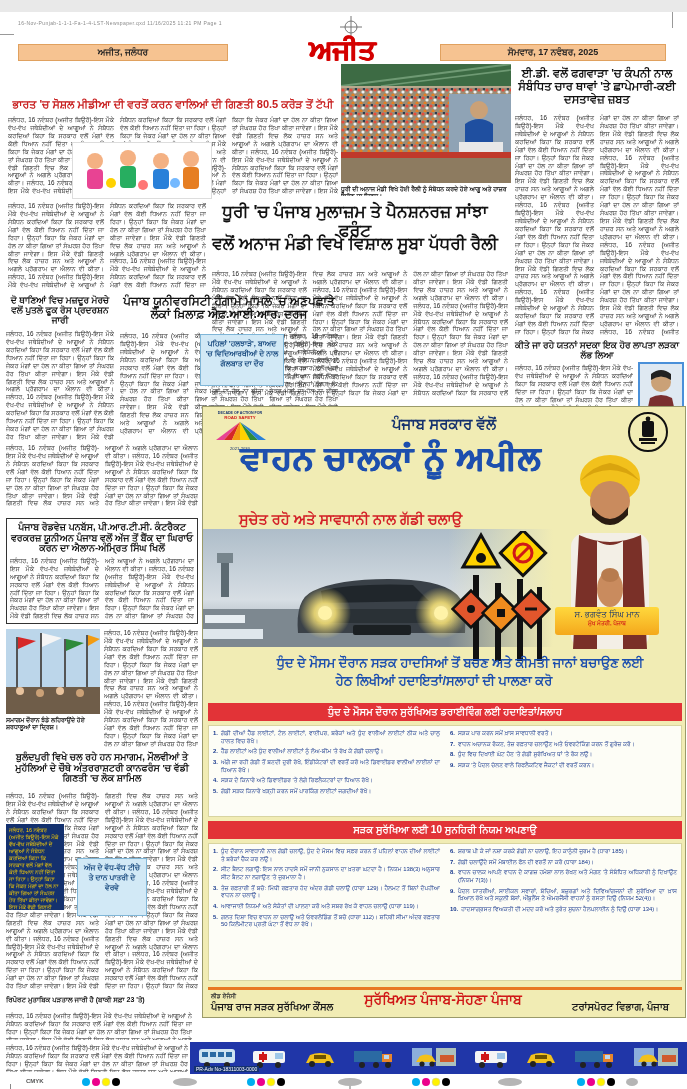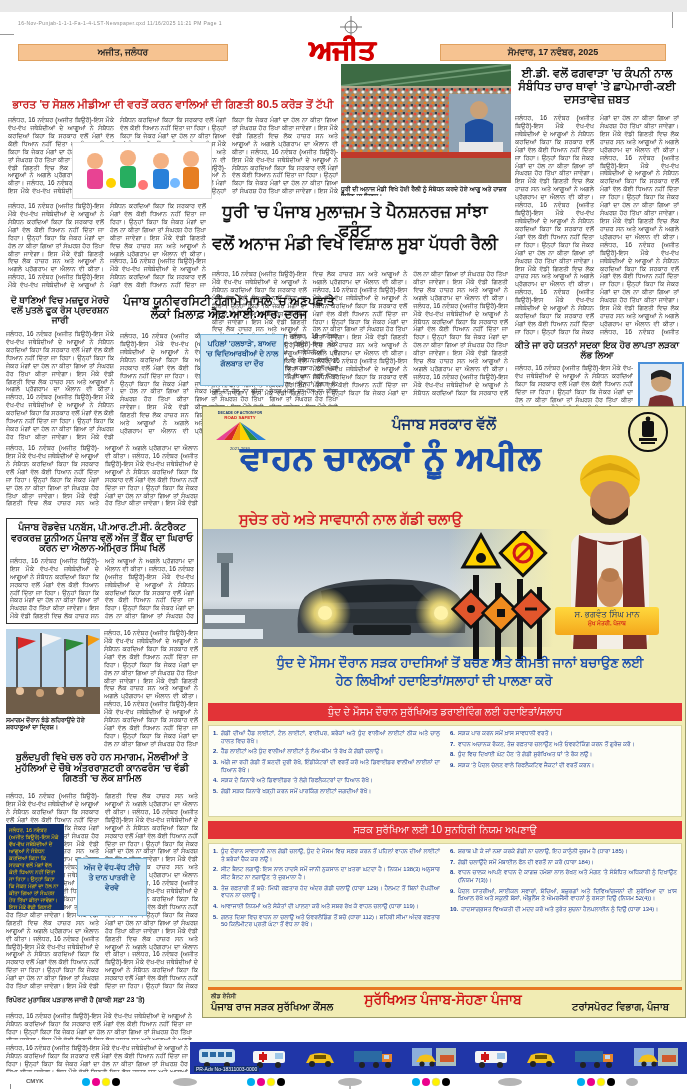--- a/index.html
+++ b/index.html
@@ -22,21 +22,21 @@
   
   .photo{overflow:hidden}
   .caption{font-size:6.2px;font-weight:bold;color:#111;line-height:1.2;overflow:hidden}
   .quote-box{background:#d2e9f6;border:1px solid #7fb6d8;color:#14467c;font-weight:bold;
              font-size:7.5px;text-align:center;line-height:1.35;padding:4px 3px;overflow:hidden}
   .boxed{border:1px solid #333}
   
   .ad{background:#f1ecb4;border:1px solid #9a9a6a}
   .ad-title{color:#1d4fae;font-weight:900;text-align:center;letter-spacing:1px;
             text-shadow:.7px 0 #1d4fae,-.7px 0 #1d4fae}
-  .red-banner{background:#e23337;color:#fff;font-weight:normal;text-align:center;
+  .red-banner{background:#e23337;color:#fff;font-weight:bold;text-align:center;
               display:flex;align-items:center;justify-content:center;font-size:10px}
   .white-panel{background:#fdfdf6;border:1px solid #d8d4a0;overflow:hidden}
   .rule-list{font-size:5.9px;color:#16378c;line-height:1.3;text-align:justify}
   .rule-list .it{display:flex;margin-bottom:3px}
   .rule-list .n{font-weight:bold;margin-right:3px;white-space:nowrap}
   .footnote{color:#d01818;font-size:5.6px;font-weight:bold;line-height:1.4}
   .strip{background:#2036a8;display:flex;align-items:center;justify-content:space-around;overflow:hidden}
   .namep{background:linear-gradient(#ffd83d,#f4a81c);border-radius:3px;text-align:center;
          padding:2px 3px;overflow:hidden}
   .dark-box{background:#14316e;color:#ffd200;font-size:5.4px;line-height:1.3;padding:3px;overflow:hidden}

